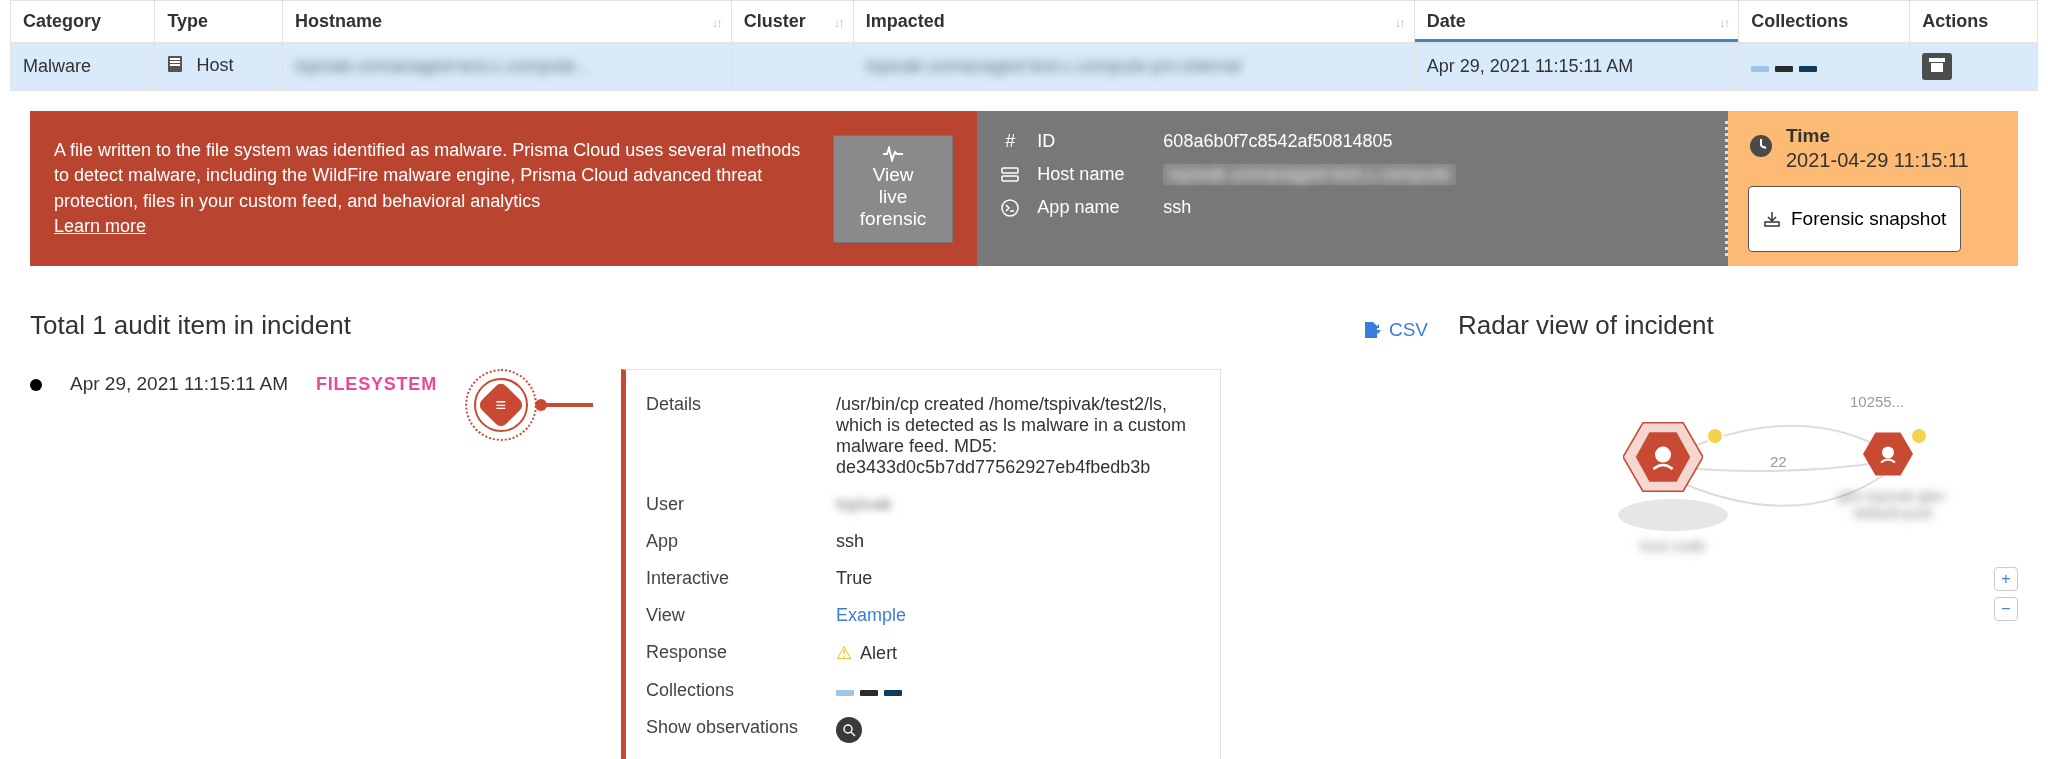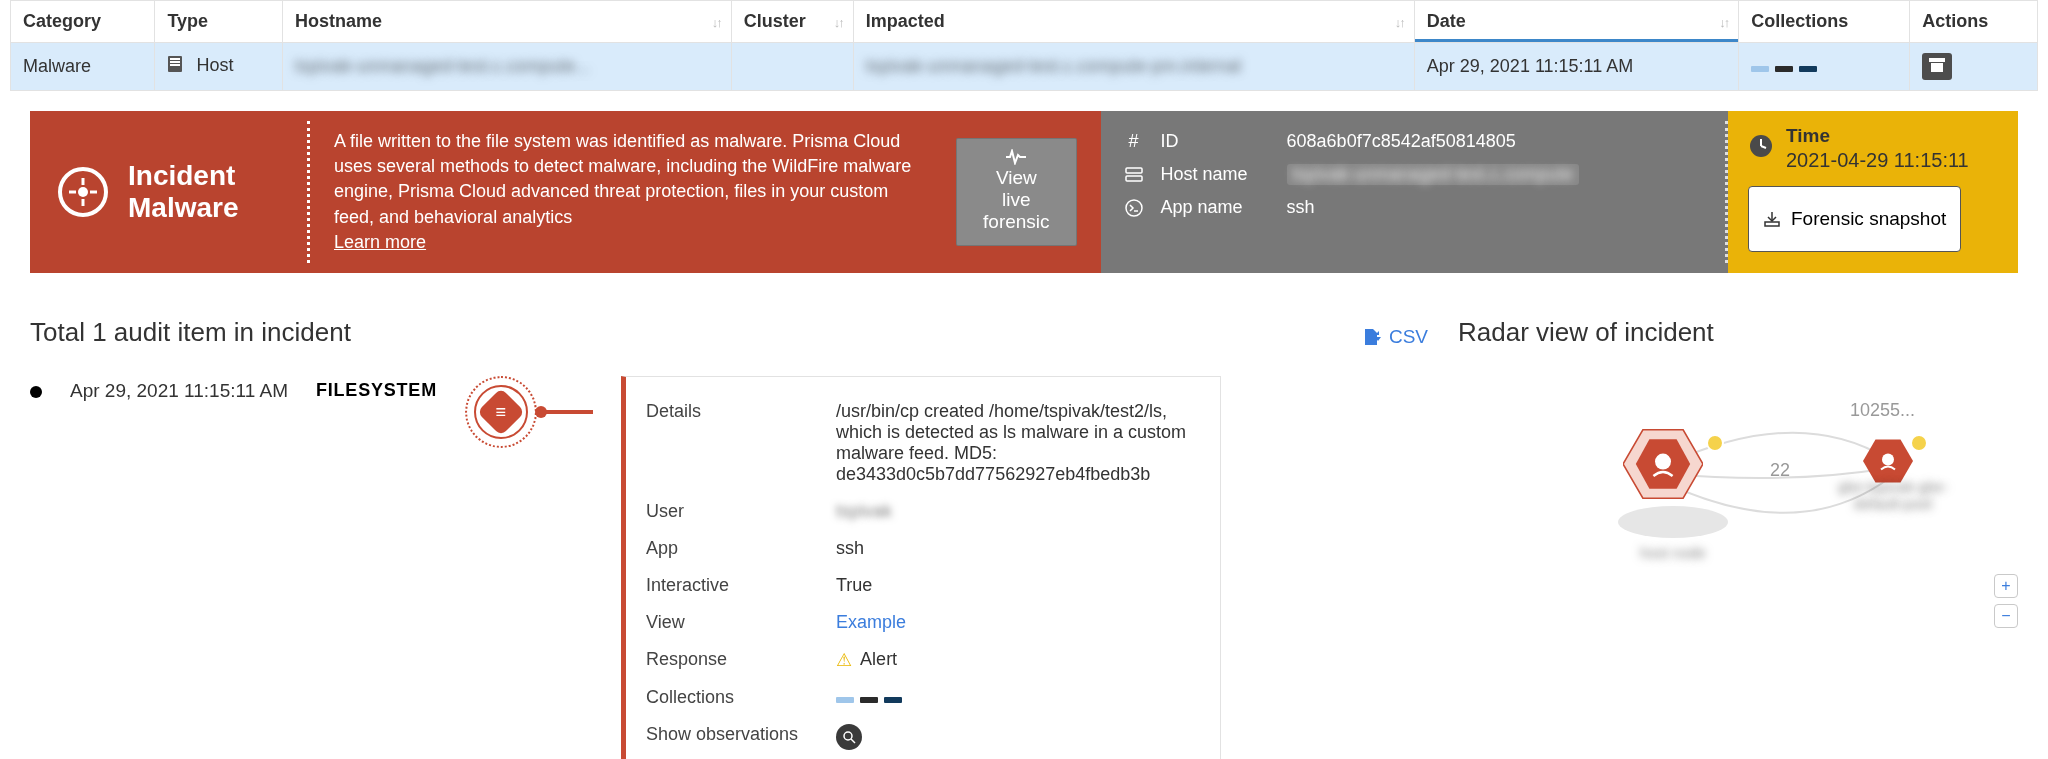--- a/index.html
+++ b/index.html
@@ -40,37 +40,37 @@
   .banner-desc { background:var(--red); color:#fff; flex:1.4; padding:18px 24px; position:relative; font-size:18px; line-height:1.4; display:flex; align-items:center; gap:30px; }
   .banner-desc a { color:#fff; text-decoration:underline; }
   .live-btn { background:#8a8a8a; border:1px solid rgba(0,0,0,.15); color:#fff; padding:10px 26px 12px 26px; border-radius:2px; cursor:pointer; font-size:19px; display:flex; flex-direction:column; align-items:center; gap:2px; }
   .banner-meta { background:#787878; color:#fff; flex:1.1; padding:14px 22px; position:relative; }
   .banner-meta::after { content:""; position:absolute; right:0; top:10px; bottom:10px; border-right:3px dotted #e0e0e0; }
   .meta-row { display:flex; align-items:center; gap:16px; padding:6px 0; font-size:18px; }
   .meta-row .label { width:110px; color:#fff; }
   .meta-row .val { color:#fff; }
   .meta-row .val.blur { color:transparent; text-shadow:0 0 8px rgba(255,255,255,.9); background:rgba(255,255,255,.12); border-radius:3px; padding:0 6px; }
   .meta-ic { width:22px; display:flex; justify-content:center; color:#fff; }
-  .banner-time { background:#eab308; flex:0 0 290px; padding:14px 20px; }
+  .banner-time { background:#fdba74; flex:0 0 290px; padding:14px 20px; }
   .time-head { display:flex; align-items:center; gap:12px; }
   .time-head .lbl { font-weight:600; font-size:19px; }
   .time-val { font-size:20px; margin-top:2px; }
   .snap-btn { margin-top:14px; border:1px solid #555; background:#fff; border-radius:4px; padding:21px 14px; cursor:pointer; font-size:19px; display:flex; gap:10px; align-items:center; }
   
   .lower { display:flex; margin:44px 30px 0 30px; gap:30px; }
   .left-col { flex:1; }
   .right-col { width:560px; }
   .count-head { display:flex; justify-content:space-between; align-items:flex-end; }
   .count-head h3 { margin:0; font-size:26px; font-weight:400; }
   .csv { color:var(--link); font-size:19px; display:flex; gap:8px; align-items:center; cursor:pointer; }
   .audit-row { display:flex; align-items:flex-start; margin-top:28px; gap:28px; }
   .audit-row .dot { width:12px; height:12px; border-radius:50%; background:#000; margin-top:10px; }
   .audit-meta { display:flex; align-items:center; gap:28px; padding-top:4px; }
   .audit-meta .dt { font-size:19px; }
-  .audit-meta .fs { font-size:18px; font-weight:700; color:#000000; letter-spacing:.8px; }
+  .audit-meta .fs { font-size:18px; font-weight:700; color:#ec4899; letter-spacing:.8px; }
   .medallion-wrap { position:relative; display:flex; align-items:center; }
   .medallion { width:72px; height:72px; border-radius:50%; border:2px dotted var(--red2); display:flex; align-items:center; justify-content:center; position:relative; }
   .medallion::before { content:""; position:absolute; inset:7px; border-radius:50%; border:2px solid var(--red2); }
   .medallion .inner { width:34px; height:34px; background:var(--red2); border-radius:7px; transform:rotate(45deg); display:flex; align-items:center; justify-content:center; }
   .medallion .inner span { transform:rotate(-45deg); color:#fff; font-size:18px; }
   .connector { width:56px; height:4px; background:var(--red2); position:relative; }
   .connector::before { content:""; position:absolute; left:-2px; top:-4px; width:12px; height:12px; border-radius:50%; background:var(--red2); }
   .detail-card { border:1px solid var(--border); border-left:5px solid var(--red2); padding:16px 20px; width:600px; font-size:18px; }
   .detail-card .drow { display:flex; padding:8px 0; gap:20px;justify-content:center; }
   .detail-card .drow .k { width:170px; color:#444; }
@@ -80,21 +80,21 @@
   .alert-badge { display:inline-flex; align-items:center; gap:8px; }
   .alert-badge .tri { color:#e9b600; }
   .obs-btn { width:26px; height:26px; border-radius:50%; background:#3a3a3a; color:#fff; display:flex; align-items:center; justify-content:center; font-size:14px; cursor:pointer; }
   
   .right-col h3 { margin:0 0 26px 0; font-size:26px; font-weight:400; }
   .radar { position:relative; height:260px; border:0; }
   .hex { position:absolute; width:60px; height:52px; }
   .hex svg { width:100%; height:100%; }
   .wifi { position:absolute; width:18px; height:18px; border-radius:50%; background:#f5d24b; border:2px solid #fff; }
   .blur-label { position:absolute; color:transparent; text-shadow:0 0 8px rgba(0,0,0,.5); font-size:15px; text-align:center; width:150px; }
-  .arrow-lbl { position:absolute; font-size:18px; color:#999; }
+  .arrow-lbl { position:absolute; font-size:15px; color:#999; }
   .zoom { position:absolute; right:0; bottom:6px; display:flex; flex-direction:column; gap:6px; }
   .zoom button { width:24px; height:24px; border:1px solid #c9c9c9; background:#fff; border-radius:4px; cursor:pointer; color:#3b7ddd; font-size:16px; line-height:1; }
 </style>
 </head>
 <body>
 
 <table class="grid">
   <thead>
     <tr>
       <th><span>Category</span></th>
@@ -138,32 +138,20 @@
               <rect x="0" y="0" width="16" height="4" fill="#fff"></rect>
               <rect x="2" y="5" width="12" height="9" fill="#fff"></rect>
             </svg>
         </button>
       </td>
     </tr>
   </tbody>
 </table>
 
 <div class="banner">
-  <div class="banner-left">
-    <span class="target-icon">
-      <svg width="28" height="28" viewBox="0 0 28 28">
-          <circle cx="14" cy="14" r="5" fill="#fff"></circle>
-          <line x1="14" y1="0" x2="14" y2="7" stroke="#fff" stroke-width="3"></line>
-          <line x1="14" y1="21" x2="14" y2="28" stroke="#fff" stroke-width="3"></line>
-          <line x1="0" y1="14" x2="7" y2="14" stroke="#fff" stroke-width="3"></line>
-          <line x1="21" y1="14" x2="28" y2="14" stroke="#fff" stroke-width="3"></line>
-        </svg>
-    </span>
-    <h2><span>Incident</span><br><span>Malware</span></h2>
-  </div>
 
   <div class="banner-desc">
     <div>
       <span>A file written to the file system was identified as malware. Prisma Cloud uses several methods to detect malware, including the WildFire malware engine, Prisma Cloud advanced threat protection, files in your custom feed, and behavioral analytics</span><br>
       <a href="#">Learn more</a>
     </div>
     <button class="live-btn">
       <svg width="20" height="16" viewBox="0 0 20 16">
           <polyline points="0,8 4,8 6,2 9,14 12,6 14,8 20,8" fill="none" stroke="#fff" stroke-width="2"></polyline>
         </svg>
@@ -336,21 +324,21 @@
       <span class="blur-label" style="left:140px;top:170px">host node</span>
 
       <div class="hex" style="left:405px;top:65px;width:50px;height:44px">
         <svg viewBox="0 0 100 86">
             <polygon points="25,0 75,0 100,43 75,86 25,86 0,43" fill="#c84a33"></polygon>
             <circle cx="50" cy="40" r="12" fill="#fff"></circle>
             <path d="M36 60 Q50 48 64 60" fill="none" stroke="#fff" stroke-width="4"></path>
           </svg>
       </div>
       <span class="wifi" style="left:452px;top:60px"></span>
-      <span class="blur-label" style="left:360px;top:104px">gke-tspivak-gke-default-pool</span>
+      <span class="blur-label" style="left:360px;top:120px">gke-tspivak-gke-default-pool</span>
 
       <div class="zoom">
         <button>+</button>
         <button>−</button>
       </div>
     </div>
   </div>
 </div>
 
 </body></html>

